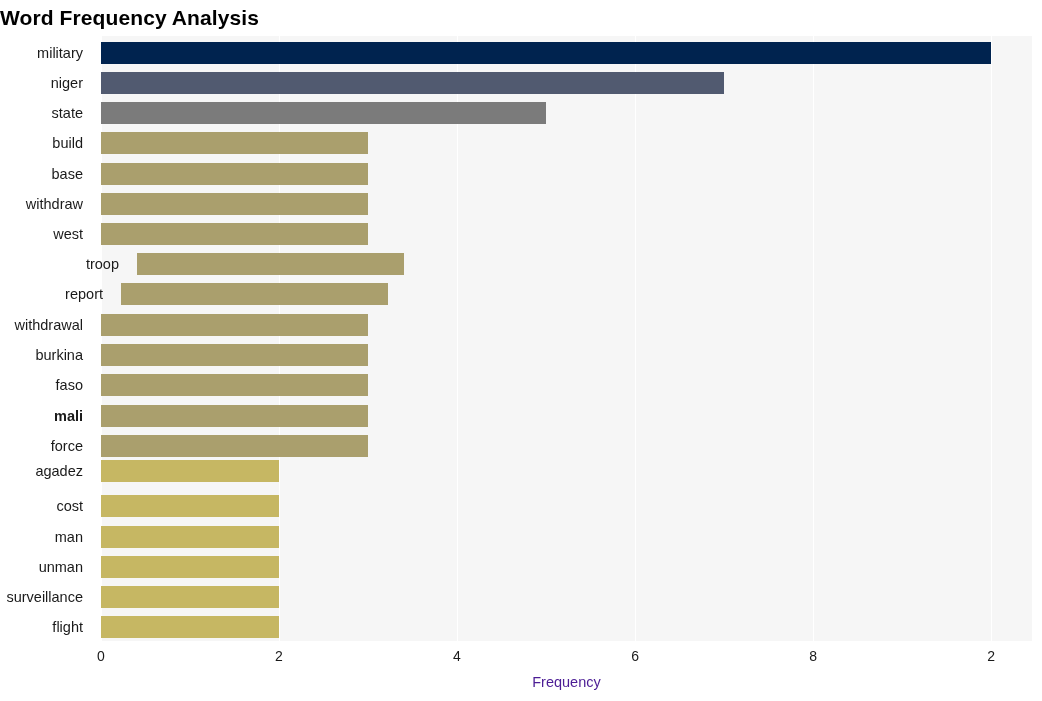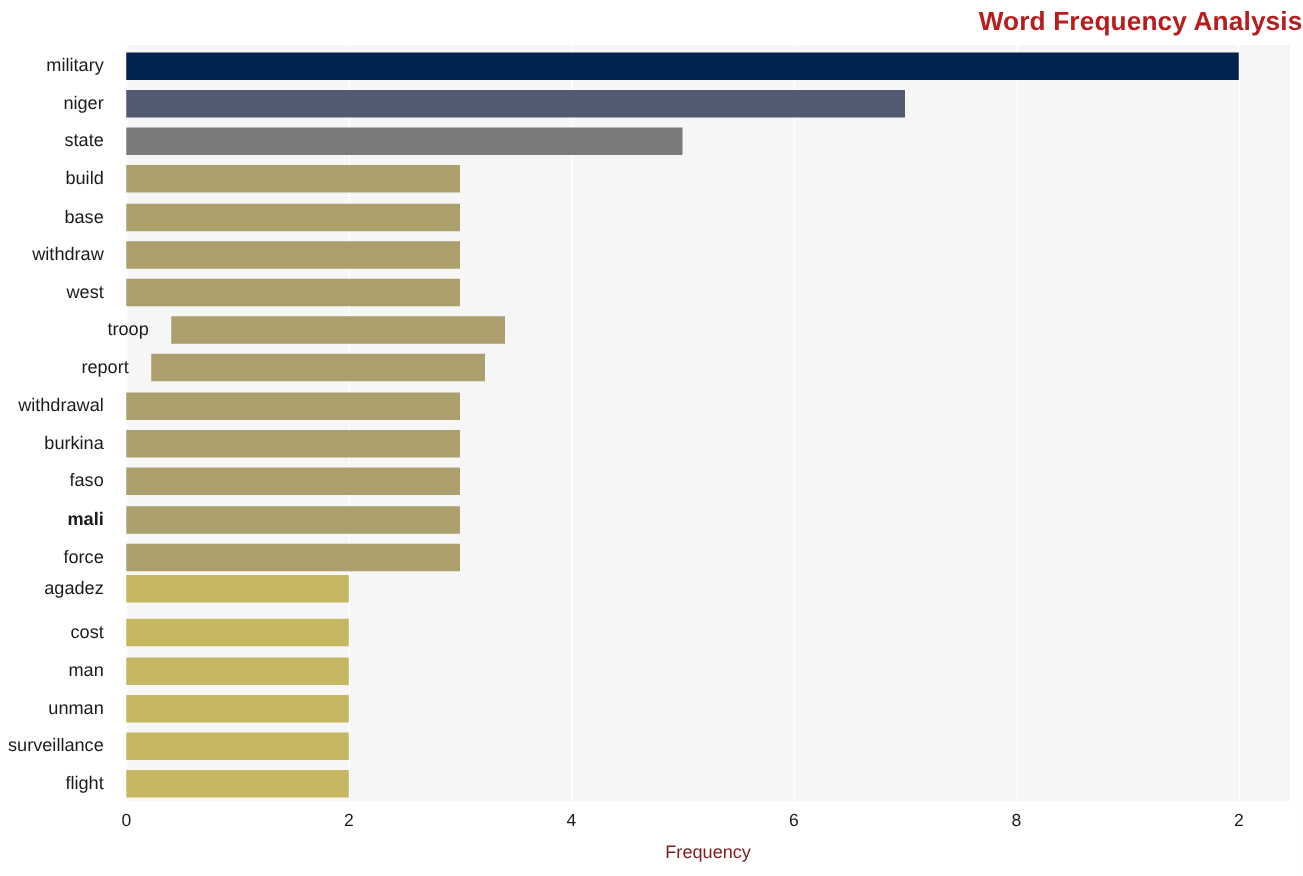--- a/index.html
+++ b/index.html
@@ -17,24 +17,24 @@
     position: relative;
     width: 1042px;
     height: 701px;
     background: #ffffff;
   }
   #chart-title {
     position: absolute;
     left: 0;
     top: 6px;
     width: 1042px;
-    text-align: right;
+    text-align: left;
     font-size: 21px;
     font-weight: bold;
-    color: #b91c1c;
+    color: #000000;
     letter-spacing: 0.1px;
   }
   #plot-area {
     position: absolute;
     left: 101px;
     top: 36px;
     width: 931px;
     height: 605px;
     background: #f6f6f6;
   }
@@ -76,21 +76,21 @@
     transform: translateX(-50%);
     white-space: nowrap;
   }
   #xaxis-title {
     position: absolute;
     left: 101px;
     width: 931px;
     top: 674px;
     text-align: center;
     font-size: 14.5px;
-    color: #7f1d1d;
+    color: #4c1d95;
   }
 </style>
 </head>
 <body>
 
 <div id="figure">
 
   <div id="chart-title">Word Frequency Analysis</div>
 
   <div id="plot-area">

